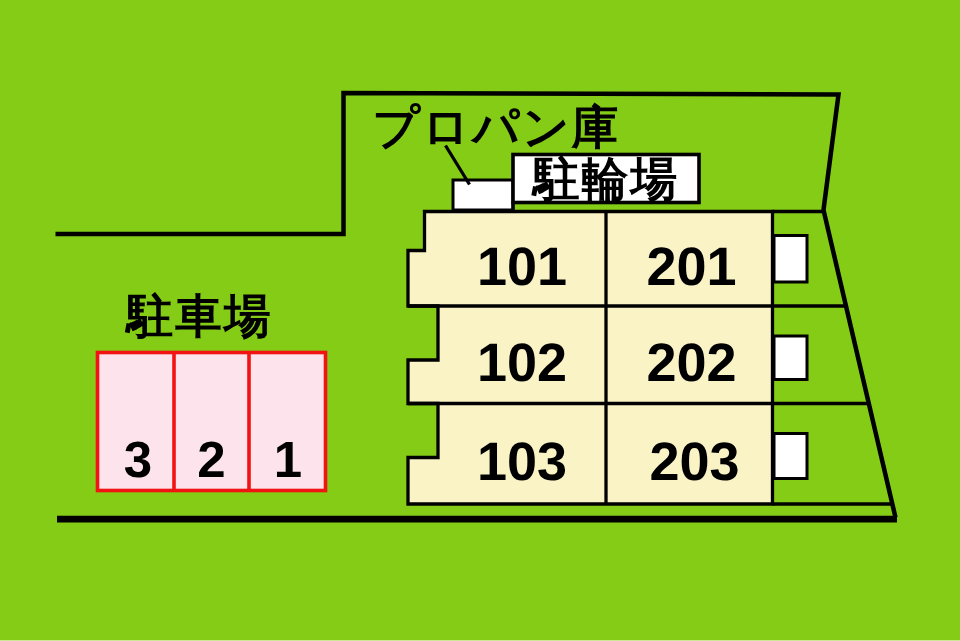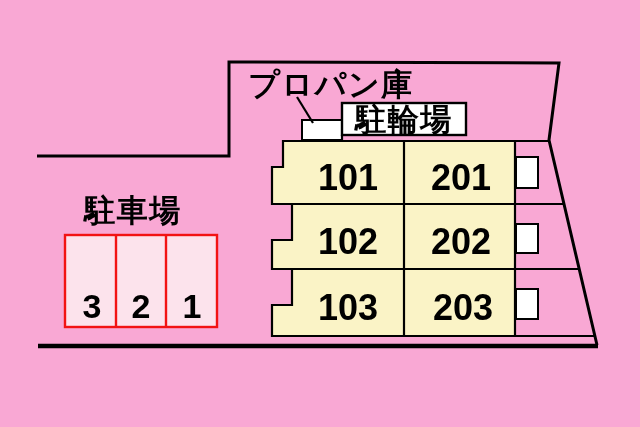--- a/index.html
+++ b/index.html
@@ -1,19 +1,19 @@
 <!DOCTYPE html>
 <html><head>
 <meta charset="utf-8">
 <style>
   html,body{margin:0;padding:0;background:#ffffff;}
   .stage{
     position:relative;
     width:640px;height:427px;
-    background:#f9a8d4;
+    background:#84cc16;
     overflow:hidden;
     font-family:"Liberation Sans","DejaVu Sans",sans-serif;
   }
   svg{display:block;}
   .ln{stroke:#000000;fill:none;}
   .bld{fill:#FAF3C6;stroke:#000000;}
   .whitebox{fill:#ffffff;stroke:#000000;}
   .pinkarea{fill:#FCE3EC;stroke:#F21313;}
   .pinkline{stroke:#F21313;fill:none;}
   .jp{

